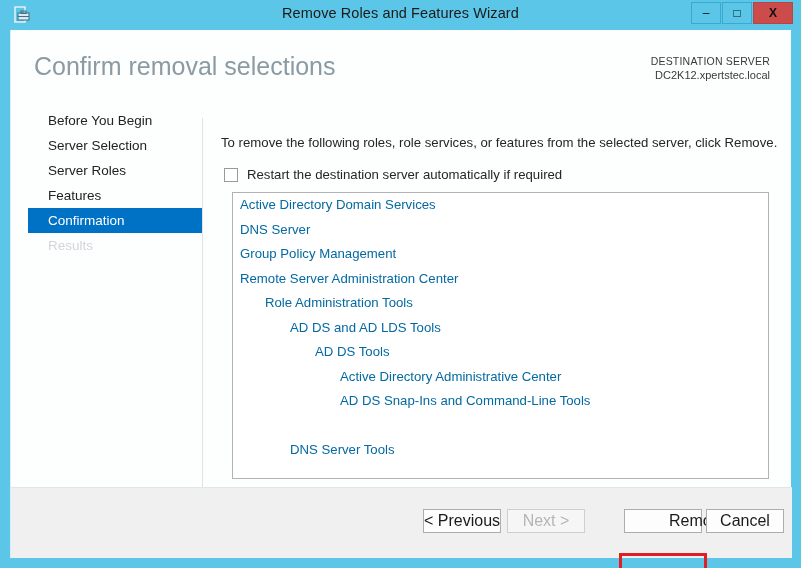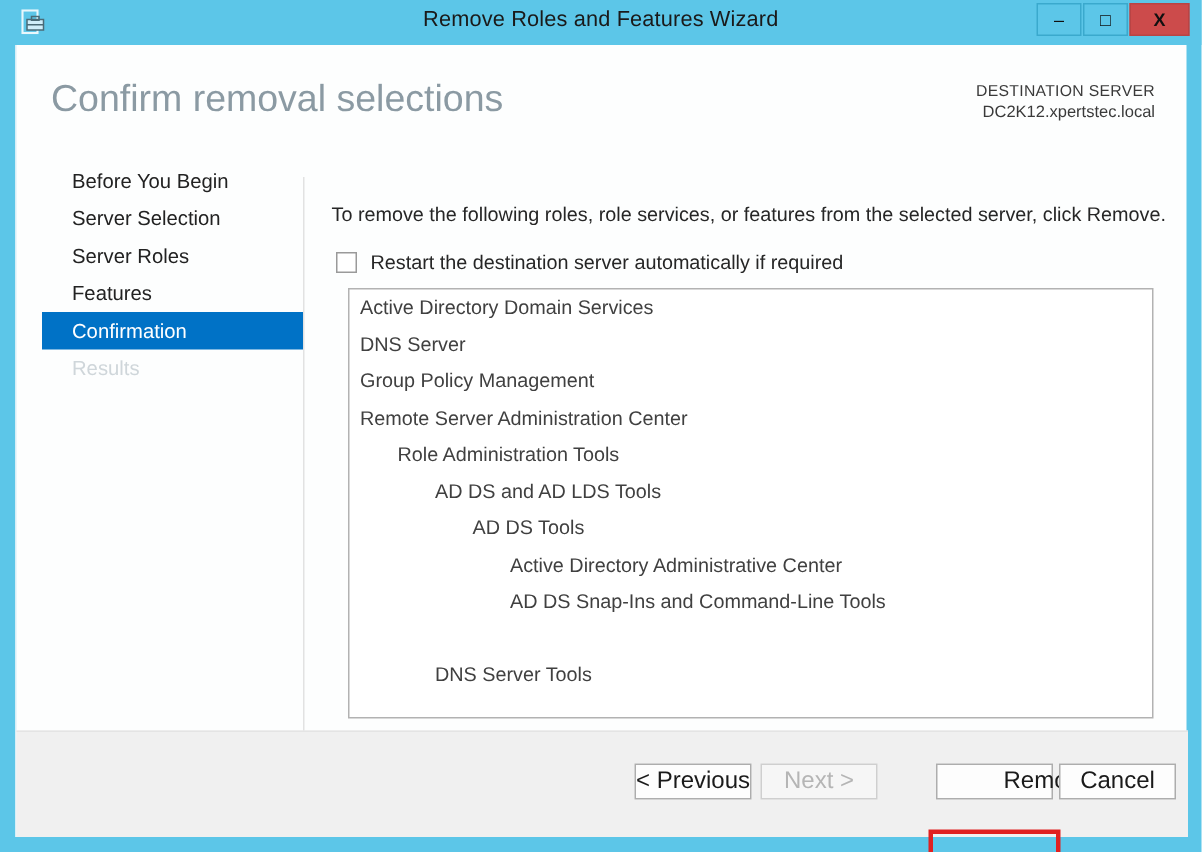--- a/index.html
+++ b/index.html
@@ -180,21 +180,21 @@
     left: 11px; top: 84px;
     width: 537px;
     height: 287px;
     border: 1px solid #b2b2b2;
     background: #ffffff;
     box-sizing: border-box;
     overflow: hidden;
   }
   .list-item {
     font-size: 13.2px;
-    color: #404040;
+    color: #0369a1;
     height: 24.5px;
     line-height: 24.5px;
     white-space: nowrap;
   }
   .indent-0 { padding-left: 7px; }
   .indent-1 { padding-left: 32px; }
   .indent-2 { padding-left: 57px; }
   .indent-3 { padding-left: 82px; }
   .indent-4 { padding-left: 107px; }
   .list-item.spaced { margin-top: 24px; }

